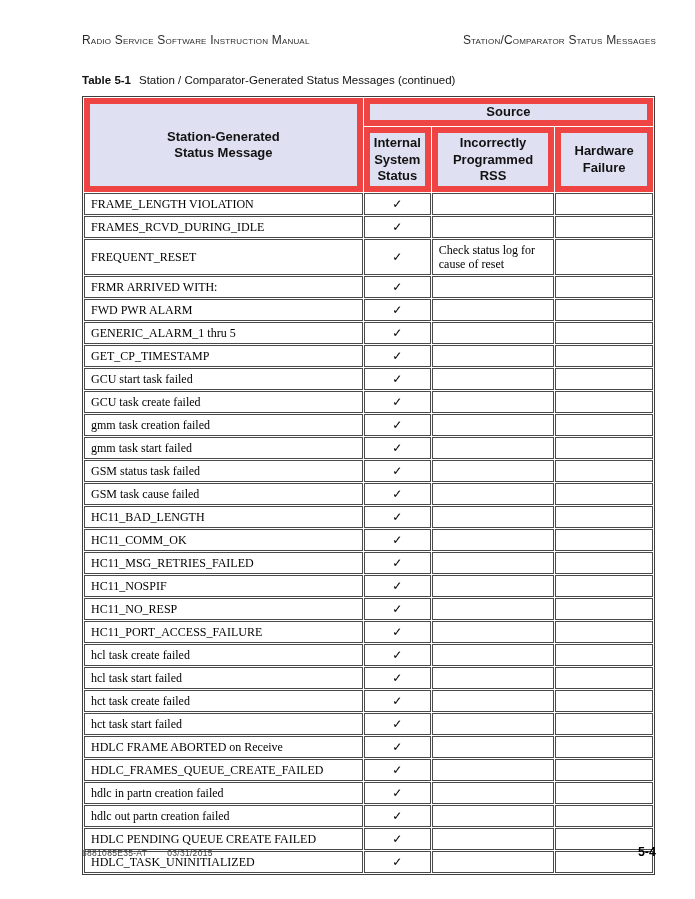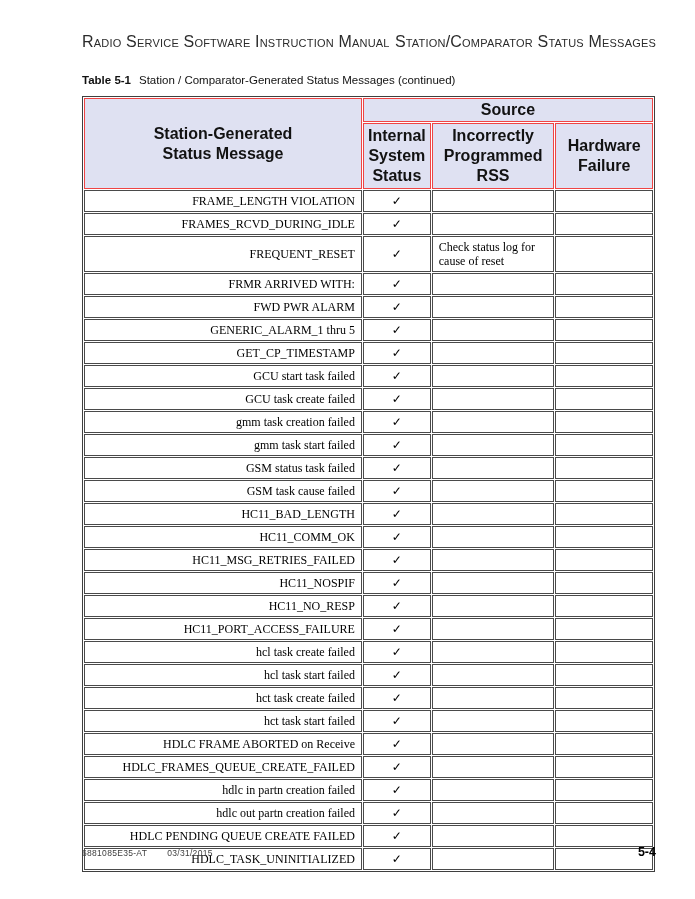--- a/index.html
+++ b/index.html
@@ -19,21 +19,21 @@
     position: relative;
   }
   
   .running-header {
     position: absolute;
     top: 33px;
     left: 82px;
     right: 39px;
     display: flex;
     justify-content: space-between;
-    font-size: 16px;
+    font-size: 12px;
     font-variant: small-caps;
     letter-spacing: 0.2px;
     color: #2b2b2b;
   }
   
   .caption {
     position: absolute;
     top: 74px;
     left: 82px;
     font-size: 11.5px;
@@ -46,45 +46,45 @@
     top: 96px;
     left: 82px;
     width: 573px;
     border-collapse: separate;
     border-spacing: 1px;
     border: 1px solid #3f3f3f;
     background: #ffffff;
   }
   table.status-table th {
     background: #dfe1f2;
-    border: 1px solid #ef4444;
+    border: 6px solid #ef4444;
     font-family: "Liberation Sans", sans-serif;
     font-weight: bold;
-    font-size: 16px;
+    font-size: 13px;
     line-height: 1.25;
     text-align: center;
     vertical-align: middle;
     white-space: pre-line;
     color: #121212;
   }
   th.source-h { height: 24px; }
   th.sub-h { height: 46px; padding: 2px 4px; }
   th.msg-h { padding: 2px 6px; }
   table.status-table td {
     border: 1px solid #4a4a4a;
     font-family: "Liberation Serif", serif;
     font-size: 12px;
     line-height: 14px;
     vertical-align: middle;
     padding: 3px 6px;
     height: 15px;
     color: #000;
     background: #ffffff;
   }
-  td.msg-cell { text-align: right; }
+  td.msg-cell { text-align: left; }
   td.check-cell { text-align: center; }
   td.note-cell { text-align: left; vertical-align: top; line-height: 15px; }
   
   .footer {
     position: absolute;
     top: 845px;
     left: 82px;
     right: 39px;
     display: flex;
     justify-content: space-between;

